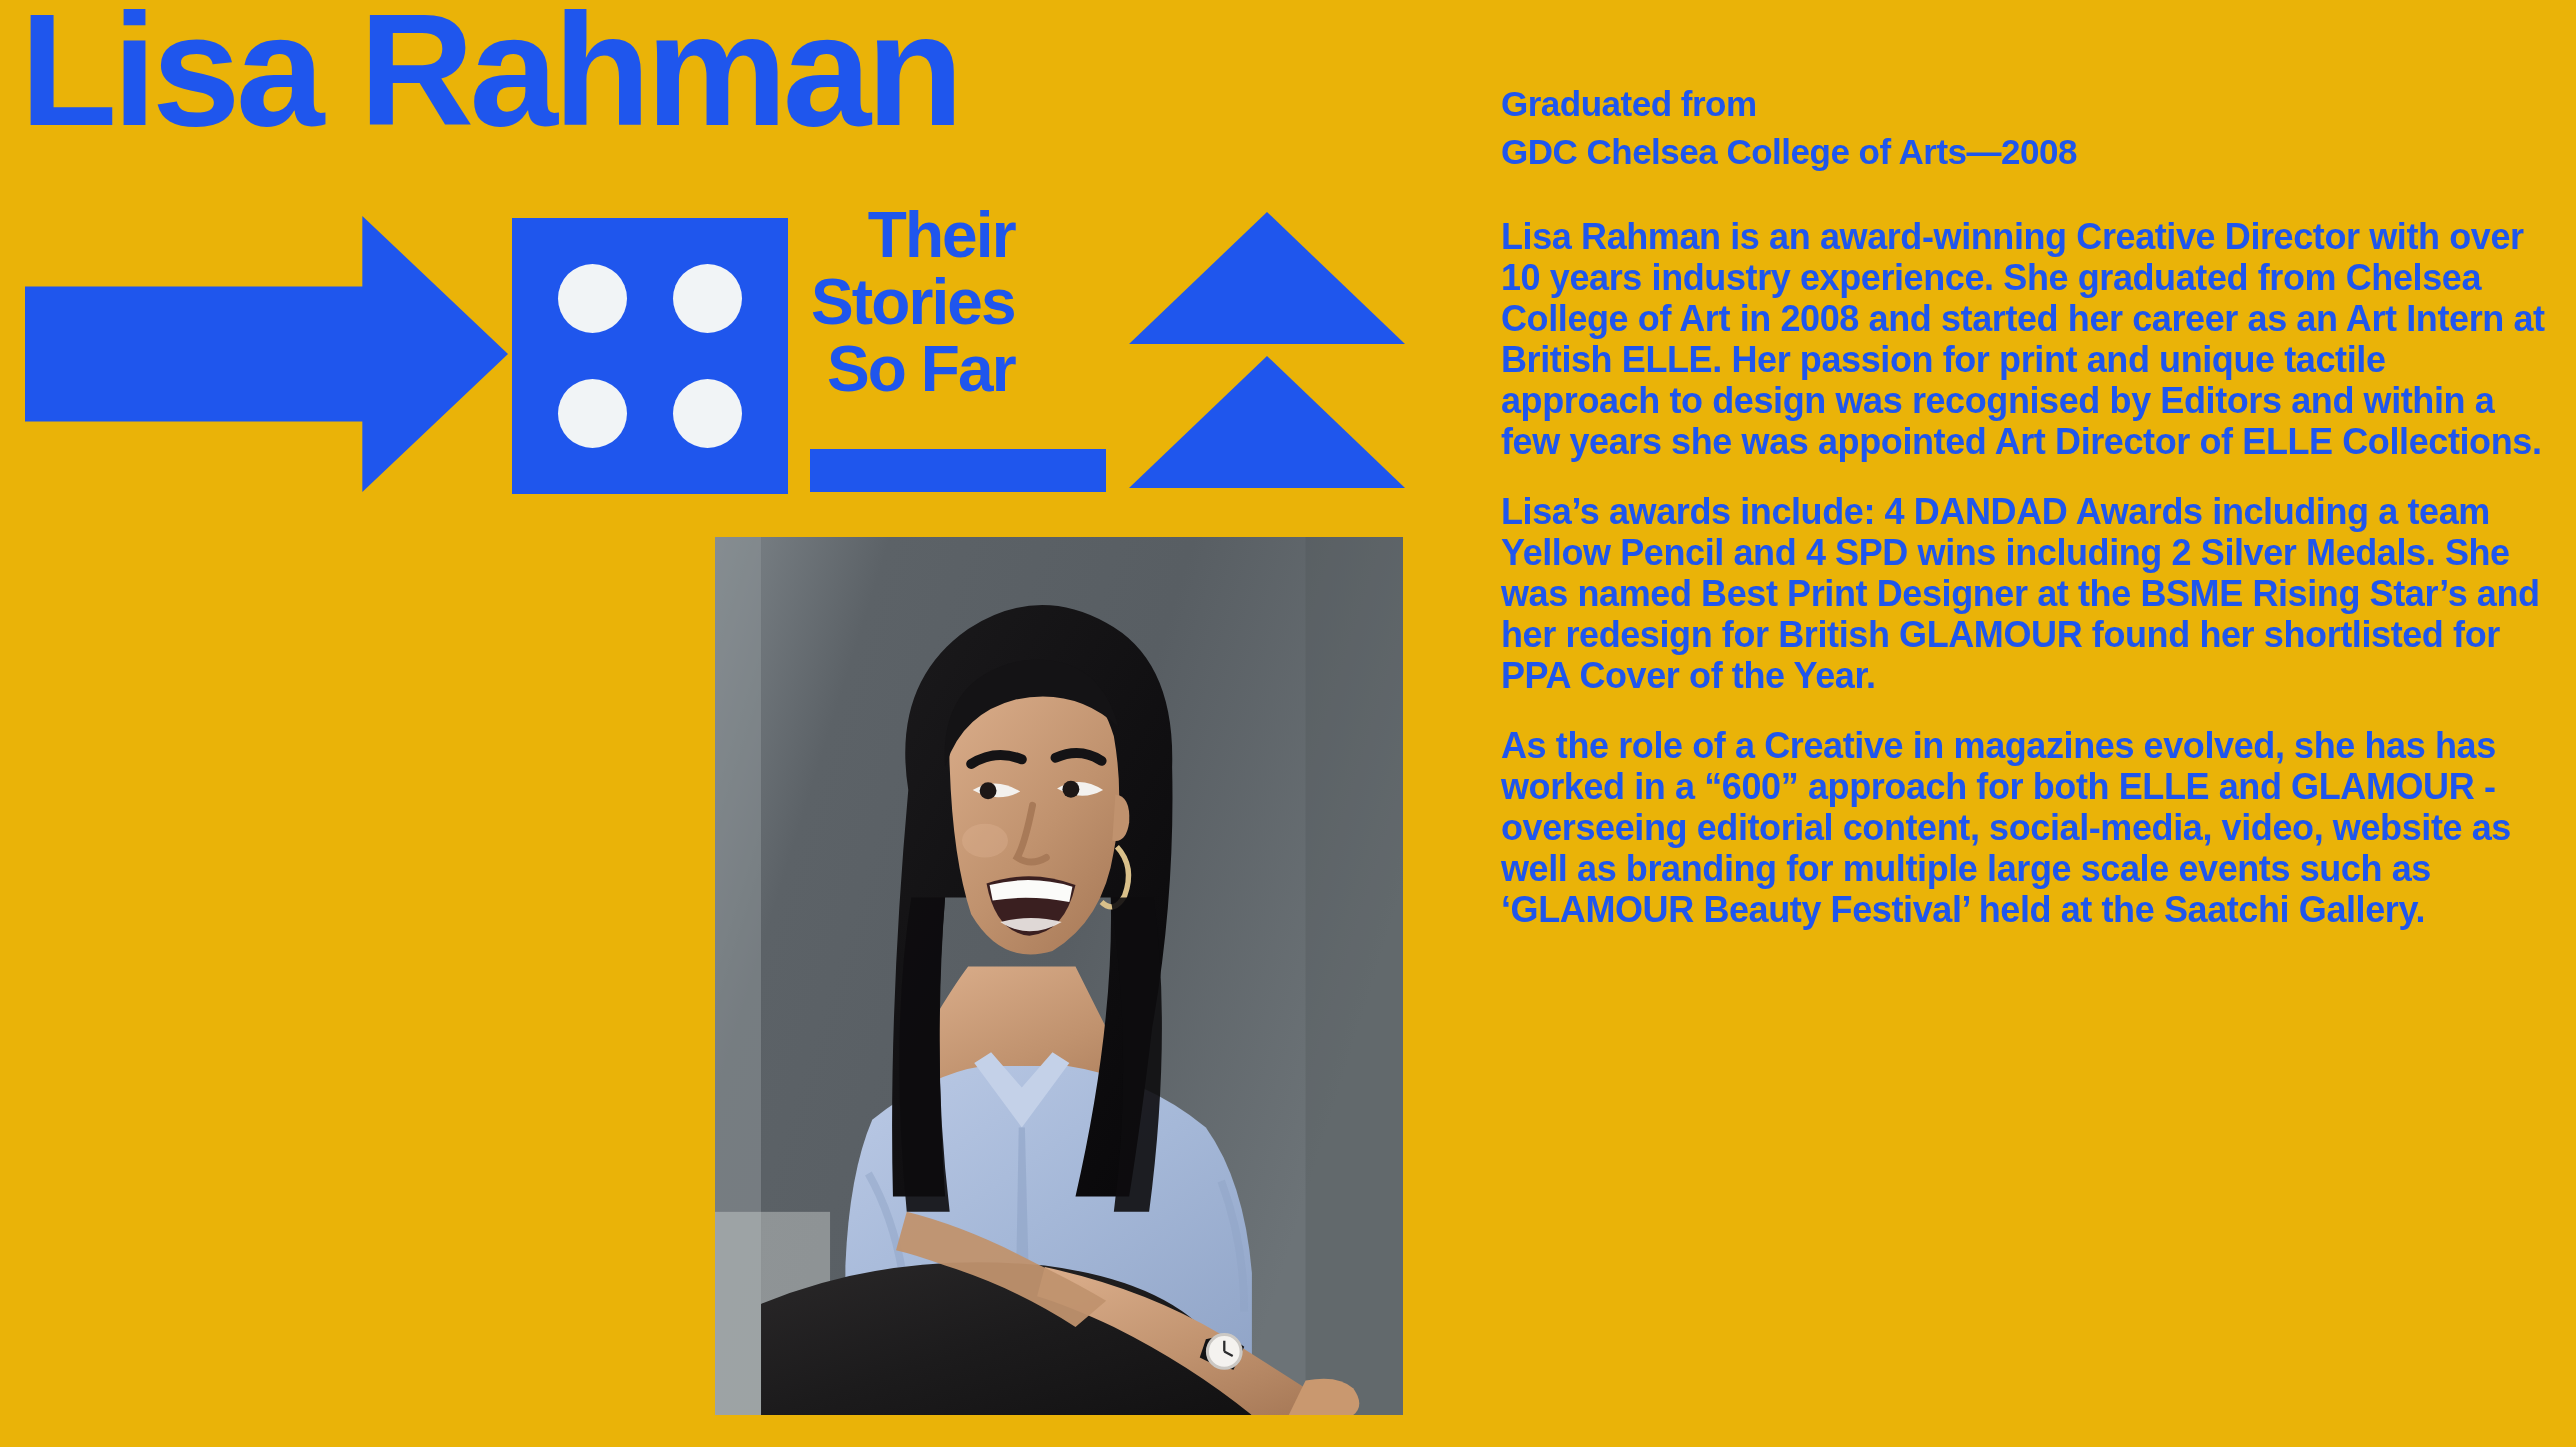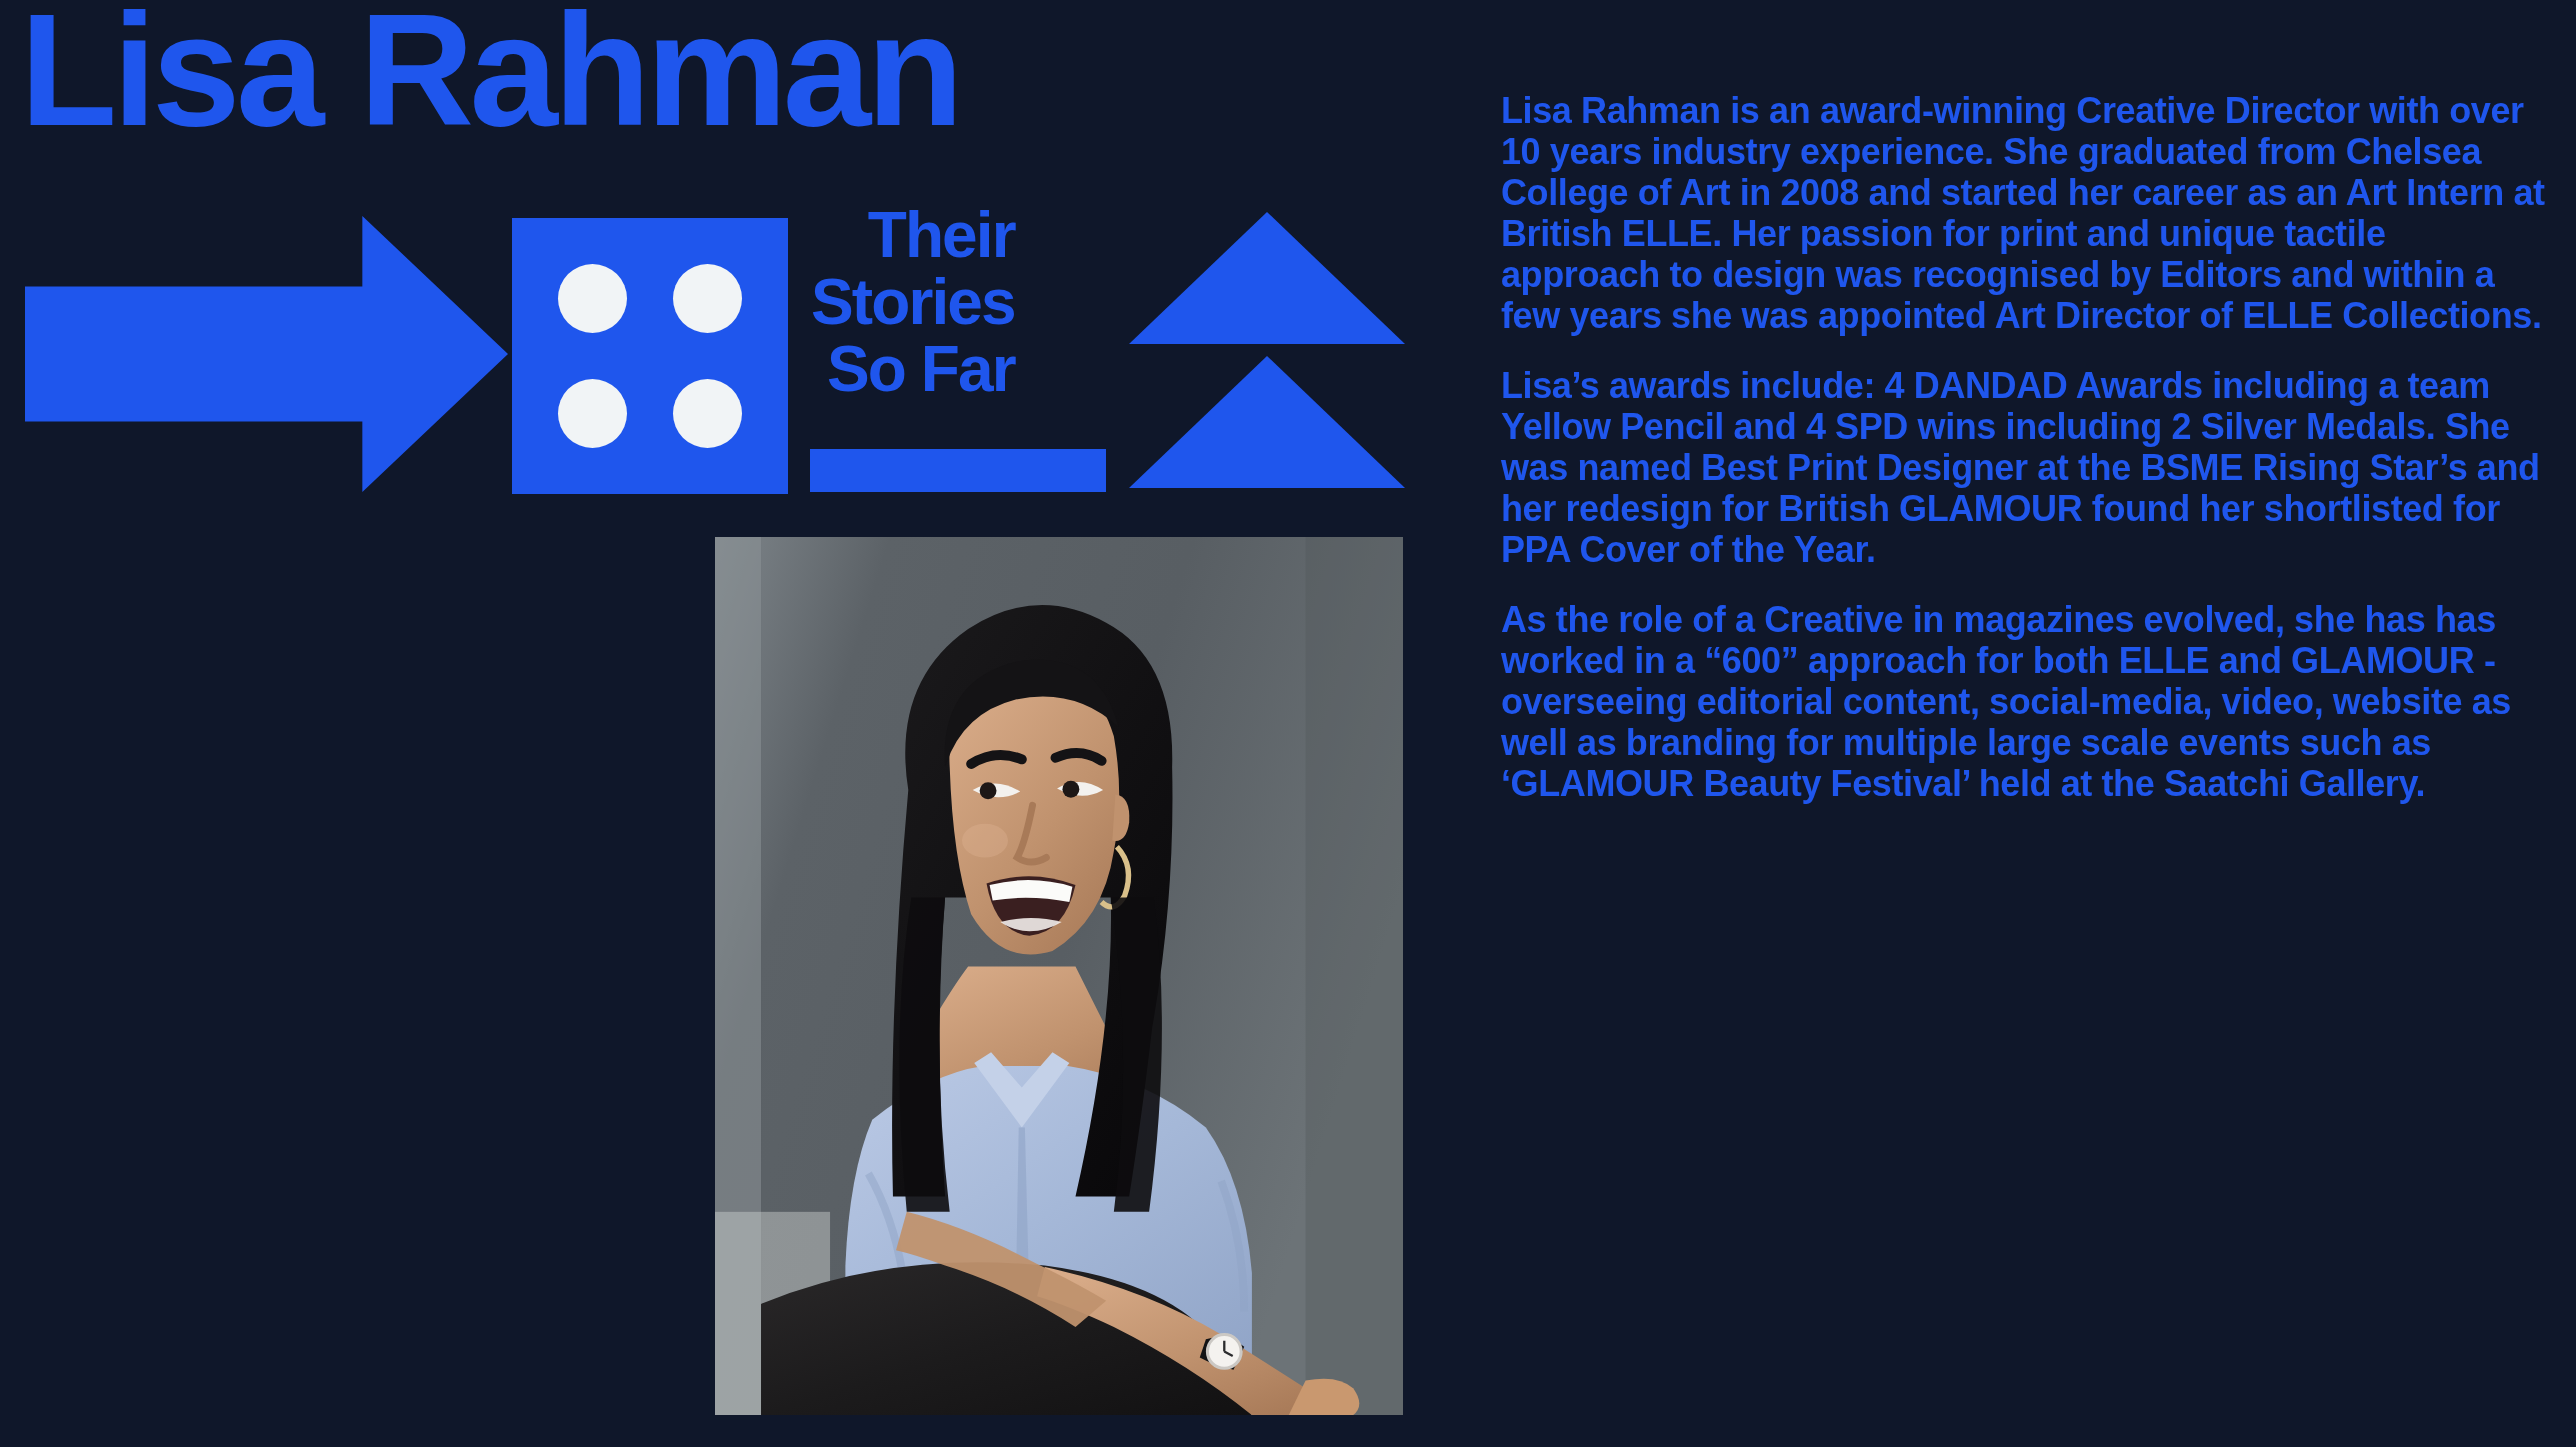--- a/index.html
+++ b/index.html
@@ -12,21 +12,21 @@
     height: 1447px;
     background: #f1f4f6;
     font-family: "Liberation Sans", sans-serif;
     overflow: hidden;
     position: relative;
   }
   .page {
     position: relative;
     width: 2576px;
     height: 1447px;
-    background: #0f172a;
+    background: #eab308;
   }
 
   
   .title {
     position: absolute;
     left: 20px;
     top: -9.2px;
     font-size: 159px;
     font-weight: 700;
     letter-spacing: -4.6px;
@@ -271,20 +271,24 @@
       <path d="M640 1046 Q668 1038 690 1056 L676 1086 Q650 1080 632 1070 Z" fill="#131315"></path>
       <circle cx="664" cy="1062" r="22" fill="#f4f2ef" stroke="#cbc8c4" stroke-width="4"></circle>
       <path d="M664 1062 L664 1048 M664 1062 L675 1068" stroke="#2b2b2d" stroke-width="3"></path>
 
       <path d="M770 1100 Q812 1092 832 1110 Q848 1132 832 1145 L748 1145 Z" fill="#c9986f"></path>
     </svg>
   </div>
 
   <div class="right-col">
 
+    <div class="grad-block">
+      <div>Graduated from</div>
+      <div>GDC Chelsea College of Arts—2008</div>
+    </div>
 
     <p class="bio-para">Lisa Rahman is an award-winning Creative Director with over 10 years industry experience. She graduated from Chelsea College of Art in 2008 and started her career as an Art Intern at British ELLE. Her passion for print and unique tactile approach to design was recognised by Editors and within a few years she was appointed Art Director of ELLE Collections.</p>
     <p class="bio-para">Lisa’s awards include: 4 DANDAD Awards including a team Yellow Pencil and 4 SPD wins including 2 Silver Medals. She was named Best Print Designer at the BSME Rising Star’s and her redesign for British GLAMOUR found her shortlisted for PPA Cover of the Year.</p>
     <p class="bio-para">As the role of a Creative in magazines evolved, she has has worked in a “600” approach for both ELLE and GLAMOUR - overseeing editorial content, social-media, video, website as well as branding for multiple large scale events such as ‘GLAMOUR Beauty Festival’ held at the Saatchi Gallery.</p>
 
   </div>
 
 </div>
 
 

